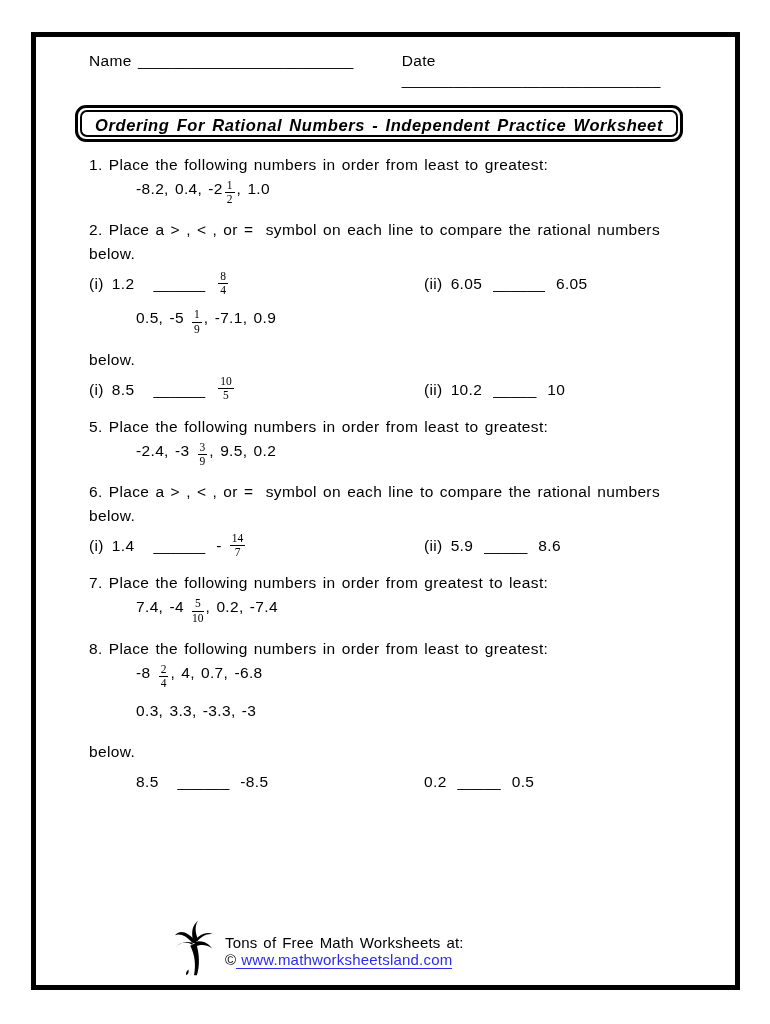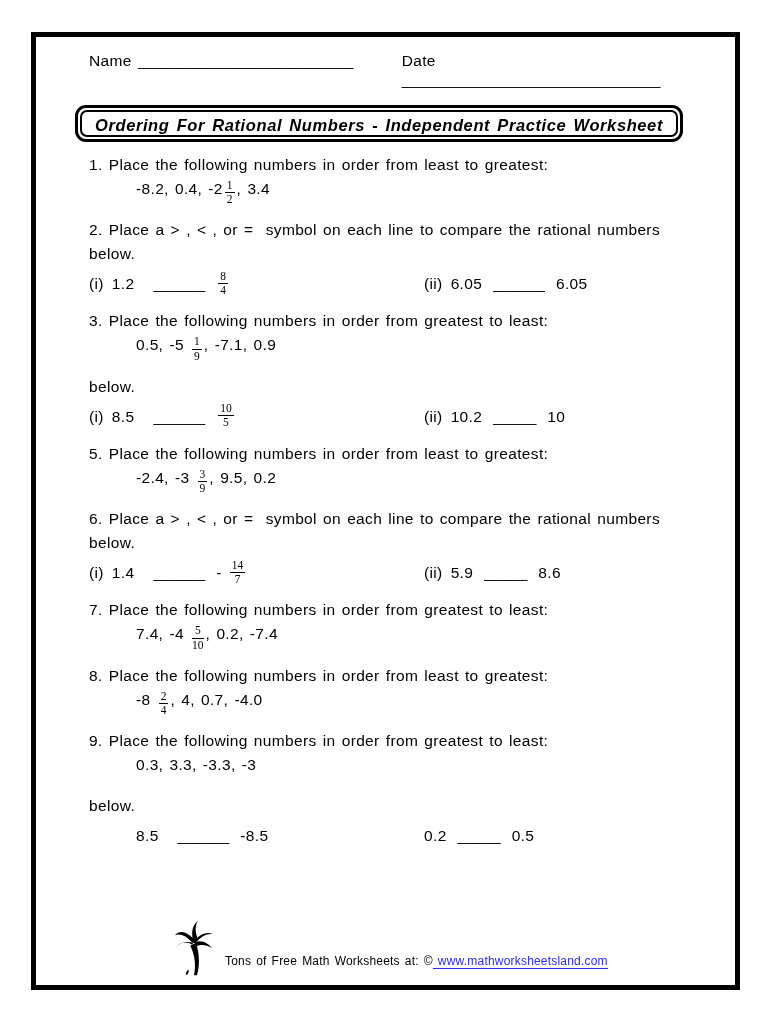--- a/index.html
+++ b/index.html
@@ -66,21 +66,21 @@
     font-size: 11.5px; line-height: 1.15;
     letter-spacing: 0; word-spacing: 0;
     margin: 0 2px; transform: translateY(-1px);
   }
   .frac .fnum { display: block; border-bottom: 1px solid #000; padding: 0 2px; }
   .frac .fden { display: block; }
 
   
   .footer { margin-top: auto; display: flex; align-items: flex-end; padding-left: 85px; }
   .palm { width: 42px; height: 57px; flex: 0 0 auto; }
-  .footer-text-wrap { padding: 0 0 9px 9px; font-size: 12px; letter-spacing: 0.2px; }
+  .footer-text-wrap { padding: 0 0 9px 9px; font-size: 15px; letter-spacing: 0.2px; }
   .footer-link { text-decoration: none; border-bottom: 1.5px solid; padding-left: 5px; cursor: pointer; }
 </style>
 </head>
 <body>
 
 <div class="page">
   <div class="sheet">
 
     <div class="name-date">
       <div class="nd-left">
@@ -96,32 +96,31 @@
     <div class="title-outer">
       <div class="title-inner">
         <h1 class="title">Ordering For Rational Numbers - Independent Practice Worksheet</h1>
       </div>
     </div>
 
 
     <div id="problems">
         <div class="problem">
           <div class="prompt">1. Place the following numbers in order from least to greatest:</div>
-          <div class="numbers"><span class="tok">-8.2, 0.4, -2</span><span class="frac"><span class="fnum">1</span><span class="fden">2</span></span><span class="tok">, 3.4</span></div>
+          <div class="numbers"><span class="tok">-8.2, 0.4, -2</span><span class="frac"><span class="fnum">1</span><span class="fden">2</span></span><span class="tok">, 1.0</span></div>
         </div>
         <div class="problem">
           <div class="prompt">2. Place a &gt; , &lt; , or =  symbol on each line to compare the rational numbers</div>
           <div class="prompt">below.</div>
           <div class="compare-row">
             <span class="compare-item col1"><span class="item-label">(i)</span><span class="left-value">1.2</span><span class="answer-blank">______</span><span class="right-value"><span class="frac"><span class="fnum">8</span><span class="fden">4</span></span></span></span>
             <span class="compare-item"><span class="item-label">(ii)</span><span class="left-value">6.05</span><span class="answer-blank">______</span><span class="right-value"><span class="tok">6.05</span></span></span>
           </div>
         </div>
         <div class="problem">
-          <div class="prompt">3. Place the following numbers in order from greatest to least:</div>
           <div class="numbers"><span class="tok">0.5, -5 </span><span class="frac"><span class="fnum">1</span><span class="fden">9</span></span><span class="tok">, -7.1, 0.9</span></div>
         </div>
         <div class="problem">
           <div class="prompt">below.</div>
           <div class="compare-row">
             <span class="compare-item col1"><span class="item-label">(i)</span><span class="left-value">8.5</span><span class="answer-blank">______</span><span class="right-value"><span class="frac"><span class="fnum">10</span><span class="fden">5</span></span></span></span>
             <span class="compare-item"><span class="item-label">(ii)</span><span class="left-value">10.2</span><span class="answer-blank">_____</span><span class="right-value"><span class="tok">10</span></span></span>
           </div>
         </div>
         <div class="problem">
@@ -135,24 +134,23 @@
             <span class="compare-item col1"><span class="item-label">(i)</span><span class="left-value">1.4</span><span class="answer-blank">______</span><span class="right-value"><span class="tok">- </span><span class="frac"><span class="fnum">14</span><span class="fden">7</span></span></span></span>
             <span class="compare-item"><span class="item-label">(ii)</span><span class="left-value">5.9</span><span class="answer-blank">_____</span><span class="right-value"><span class="tok">8.6</span></span></span>
           </div>
         </div>
         <div class="problem">
           <div class="prompt">7. Place the following numbers in order from greatest to least:</div>
           <div class="numbers"><span class="tok">7.4, -4 </span><span class="frac"><span class="fnum">5</span><span class="fden">10</span></span><span class="tok">, 0.2, -7.4</span></div>
         </div>
         <div class="problem">
           <div class="prompt">8. Place the following numbers in order from least to greatest:</div>
-          <div class="numbers"><span class="tok">-8 </span><span class="frac"><span class="fnum">2</span><span class="fden">4</span></span><span class="tok">, 4, 0.7, -4.0</span></div>
+          <div class="numbers"><span class="tok">-8 </span><span class="frac"><span class="fnum">2</span><span class="fden">4</span></span><span class="tok">, 4, 0.7, -6.8</span></div>
         </div>
         <div class="problem">
-          <div class="prompt">9. Place the following numbers in order from greatest to least:</div>
           <div class="numbers"><span class="tok">0.3, 3.3, -3.3, -3</span></div>
         </div>
         <div class="problem">
           <div class="prompt">below.</div>
           <div class="compare-row">
             <span class="compare-item col1 indent"><span class="left-value">8.5</span><span class="answer-blank">______</span><span class="right-value"><span class="tok">-8.5</span></span></span>
             <span class="compare-item"><span class="left-value">0.2</span><span class="answer-blank">_____</span><span class="right-value"><span class="tok">0.5</span></span></span>
           </div>
         </div>
       </div>

